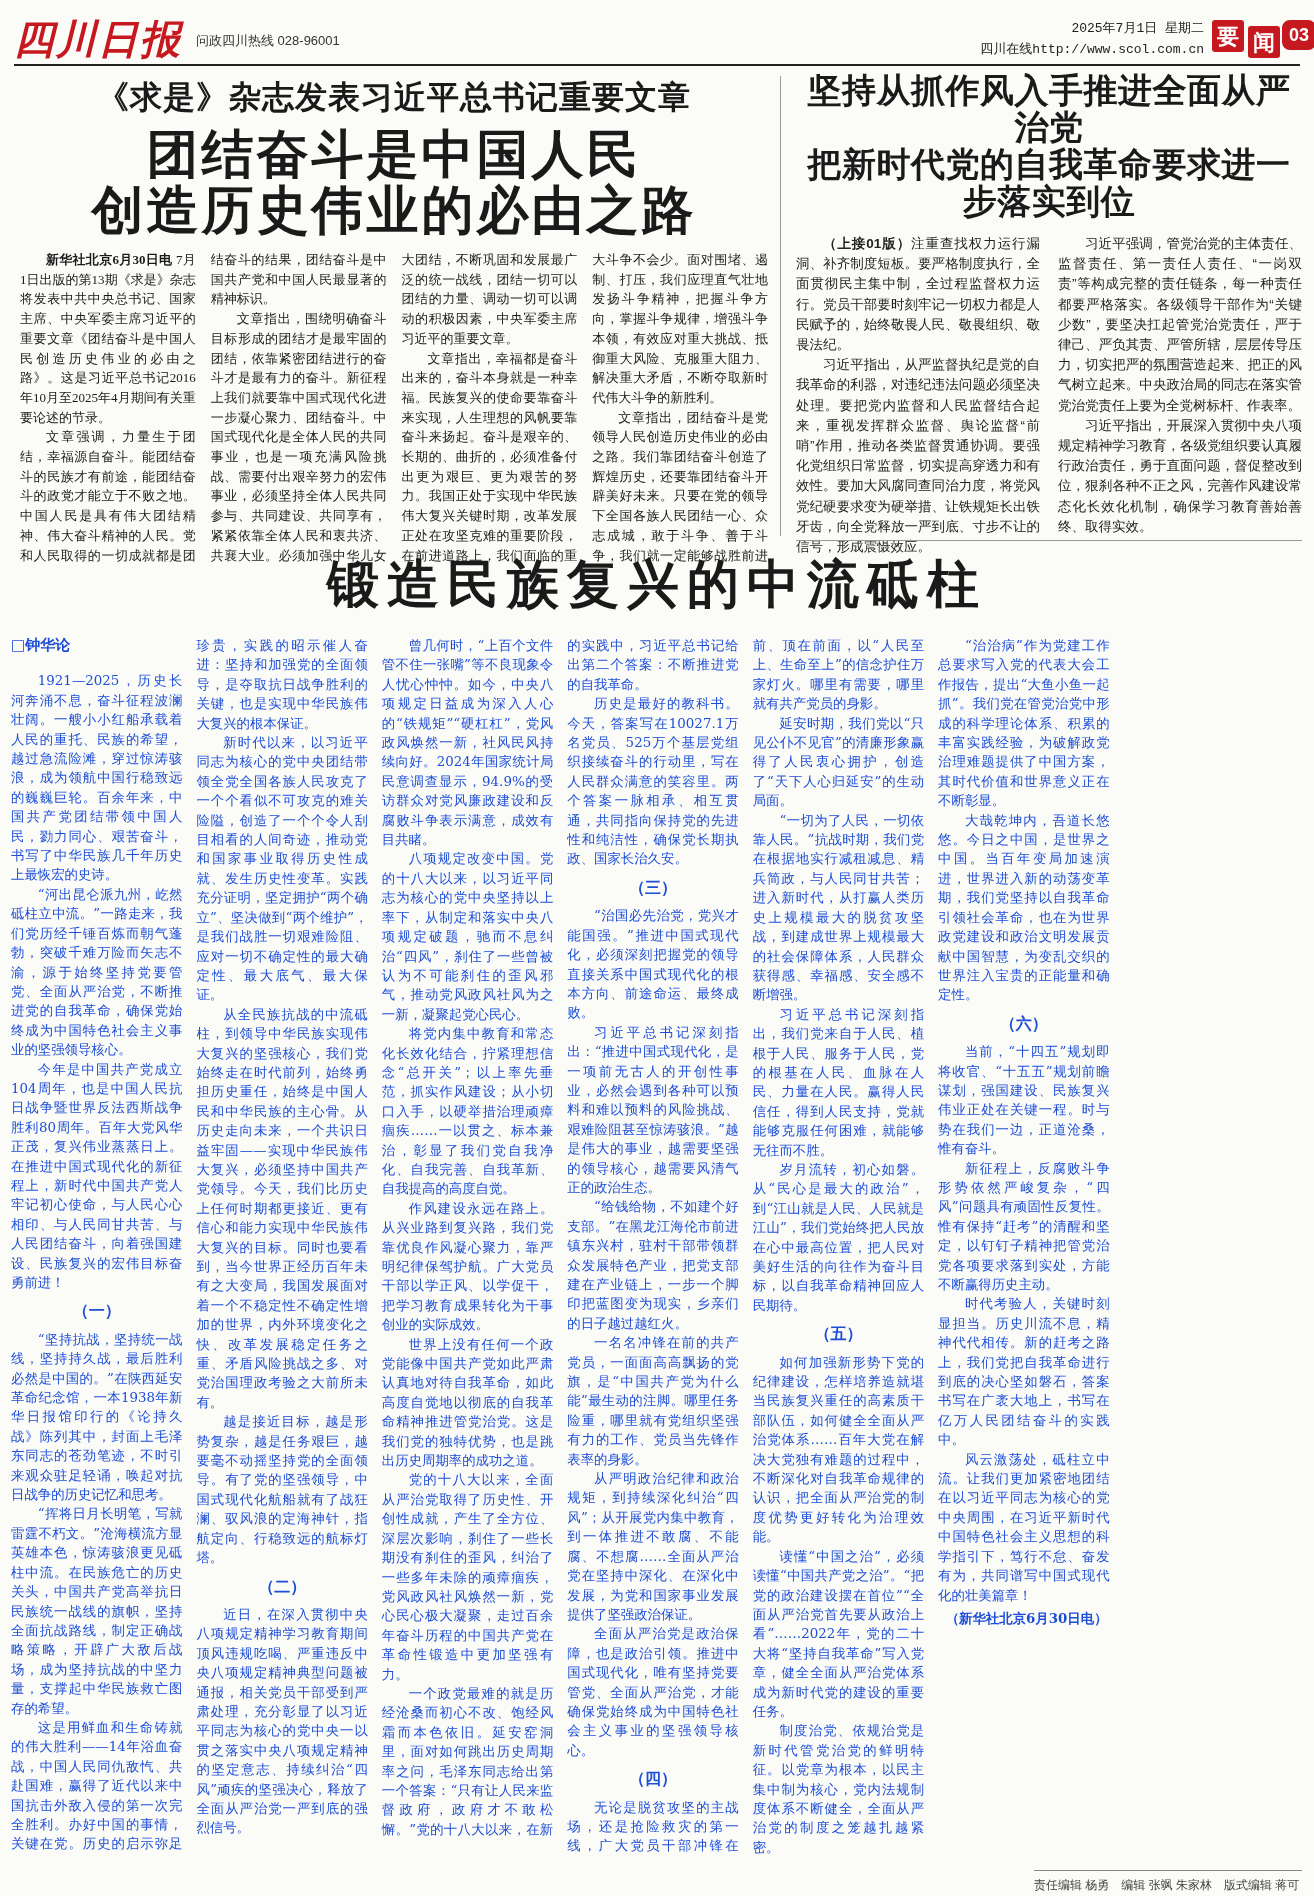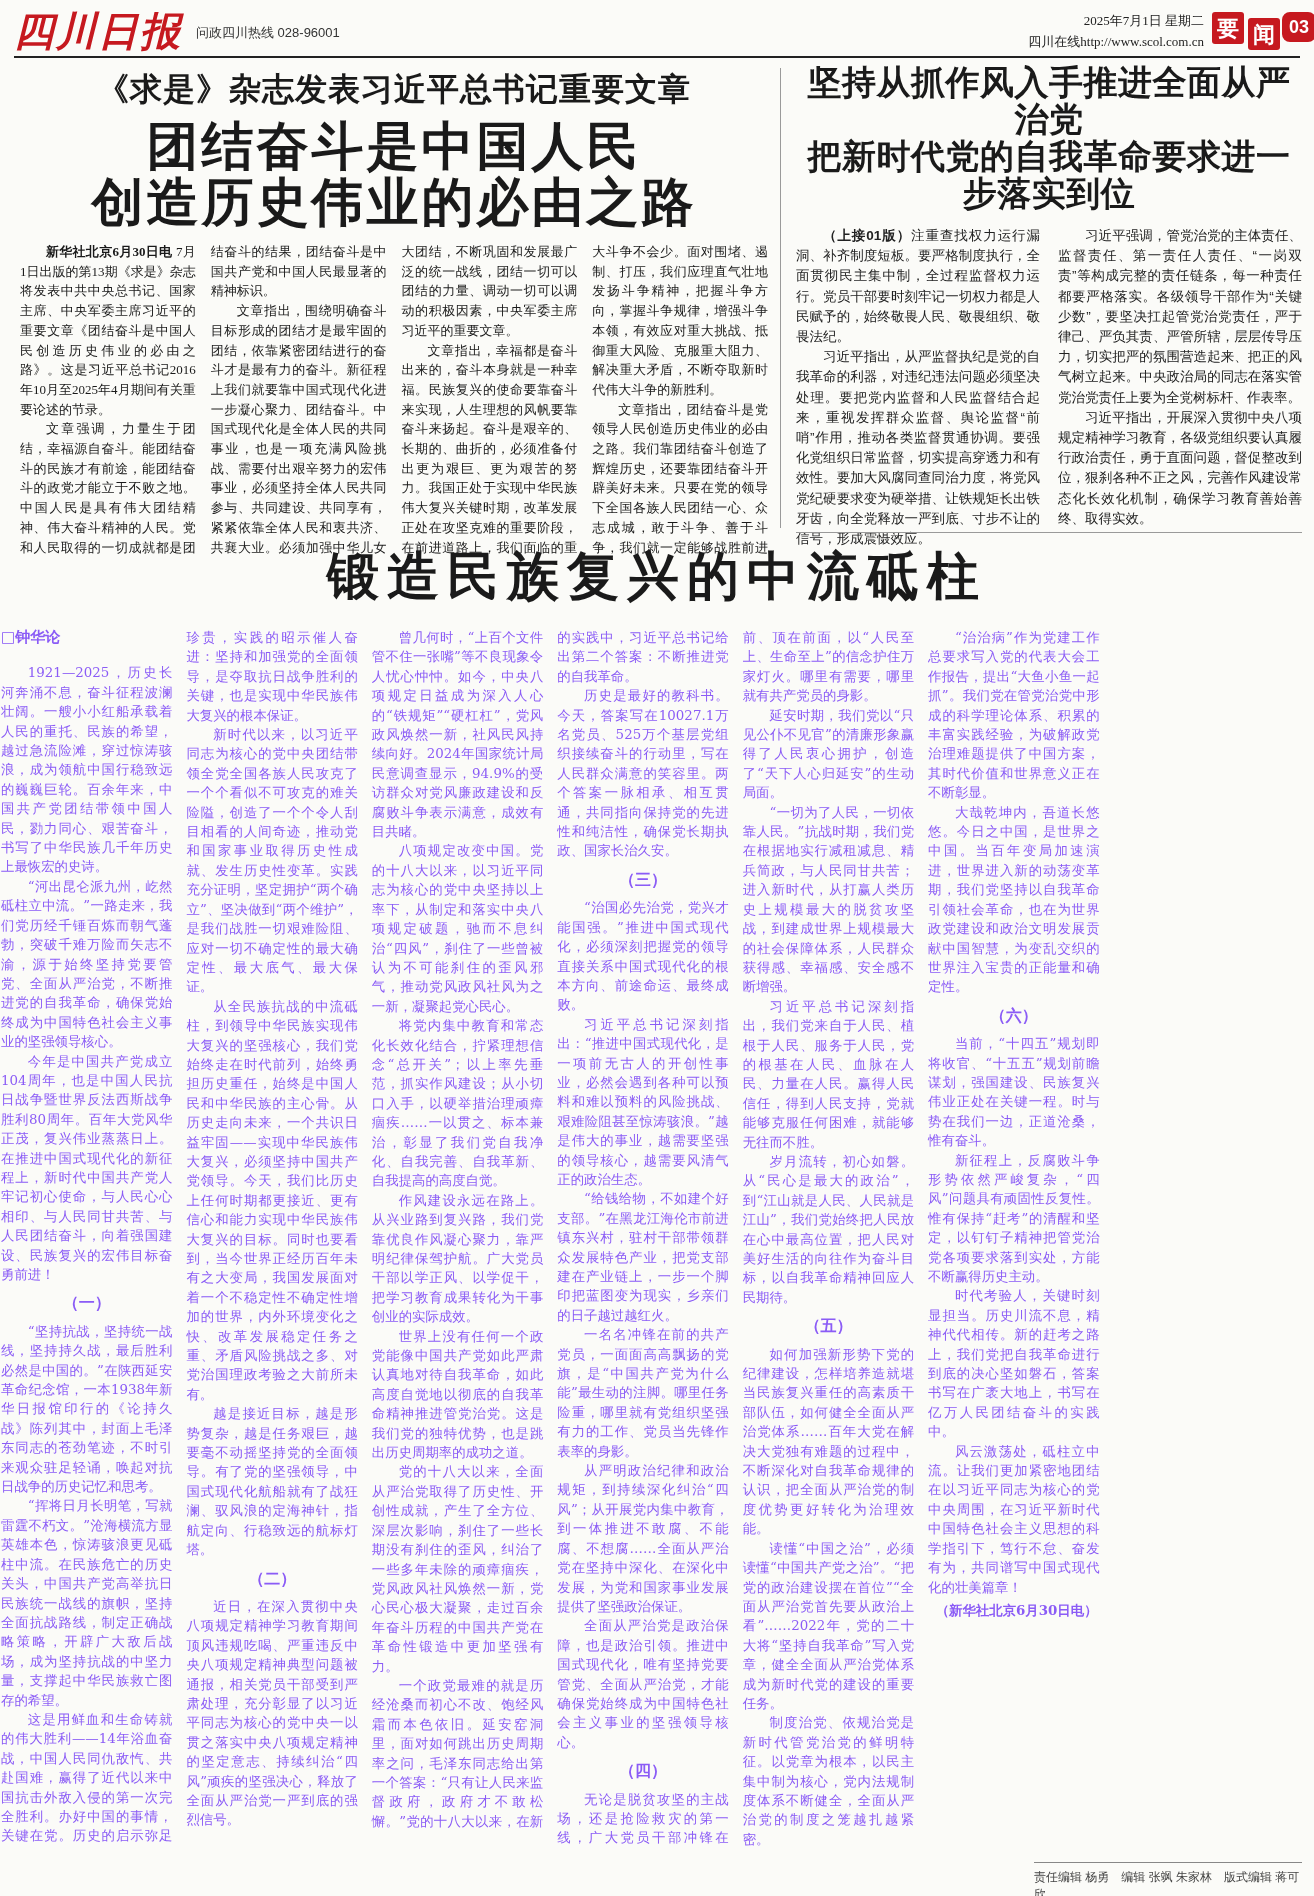--- a/index.html
+++ b/index.html
@@ -1,26 +1,26 @@
 <!DOCTYPE html>
 <html><head>
 <meta charset="utf-8">
 <style>
   html,body{margin:0;padding:0;}
   body{width:1314px;height:1896px;position:relative;background:#fbfbf8;color:#1a1a1a;
        font-family:"Liberation Serif","DejaVu Serif",serif;overflow:hidden;}
-  .abs{position:absolute;}
+  .abs{position:absolute;margin-top:8px;}
   
   #masthead{left:14px;top:8px;width:1286px;height:46px;}
   .logo{color:#c6191f;font-family:"DejaVu Serif",serif;font-style:italic;font-weight:900;
         font-size:40px;letter-spacing:2px;line-height:46px;}
   .hotline{font-family:"Liberation Sans",sans-serif;font-size:13px;color:#333;
            margin-left:10px;vertical-align:8px;}
   .head-right{position:absolute;right:96px;top:2px;text-align:right;
-              font-family:Liberation Serif, serif;font-size:13px;color:#222;line-height:21px;}
+              font-family:Liberation Mono, monospace;font-size:13px;color:#222;line-height:21px;}
   .badge{position:absolute;top:4px;width:32px;height:32px;background:#c6191f;color:#fff;
          font-family:"Liberation Sans",sans-serif;font-weight:bold;font-size:22px;
          text-align:center;line-height:33px;border-radius:3px;}
   #badge-yao{right:56px;}
   #badge-wen{right:20px;top:10px;}
   #page-badge{position:absolute;right:-16px;top:4px;width:34px;height:30px;background:#c6191f;
         color:#fff;border-radius:8px;text-align:center;line-height:31px;
         font-family:"Liberation Sans",sans-serif;font-weight:bold;font-size:18px;}
   #head-rule{left:14px;top:56px;width:1286px;height:0;border-top:2px solid #222;}
   
@@ -38,24 +38,24 @@
   #a2 .title{text-align:center;font-family:"Liberation Sans",sans-serif;font-weight:bold;
              font-size:34px;line-height:37px;letter-spacing:0.5px;}
   #a2-body{margin-top:14px;height:352px;overflow:hidden;
            column-count:2;column-gap:18px;font-size:13.5px;line-height:20.2px;
            font-family:"Liberation Sans",sans-serif;color:#222;}
   #a2-rule{left:796px;top:532px;width:506px;height:0;border-top:1px solid #9a9a9a;}
   
   #a3-title{left:0;top:542px;width:1314px;text-align:center;
             font-family:"Liberation Sans",sans-serif;font-weight:900;font-size:52px;
             letter-spacing:8px;}
-  #a3-body{left:1px;top:628px;width:1284px;height:1222px;overflow:hidden;
+  #a3-body{left:11px;top:628px;width:1284px;height:1222px;overflow:hidden;
            column-count:7;column-gap:14px;column-fill:auto;
            font-family:"DejaVu Serif","Liberation Serif",serif;
-           font-size:13.4px;line-height:19.4px;color:#8b5cf6;}
+           font-size:13.4px;line-height:19.4px;color:#1d4ed8;}
   
   p{margin:0;text-indent:2em;text-align:justify;}
   p b{font-weight:bold;}
   .sec{text-align:center;font-weight:bold;font-size:16px;margin:9px 0;}
   .byline{font-weight:bold;font-size:15px;text-indent:0;margin:0 0 16px 0;}
   .sign{text-align:right;font-weight:bold;margin-top:4px;padding-right:2px;}
   
   #foot-rule{left:1034px;top:1862px;width:268px;height:0;border-top:1px solid #888;}
   #footer-credits{left:1034px;top:1869px;width:268px;
                   font-family:"Liberation Sans",sans-serif;font-size:12px;color:#444;}

